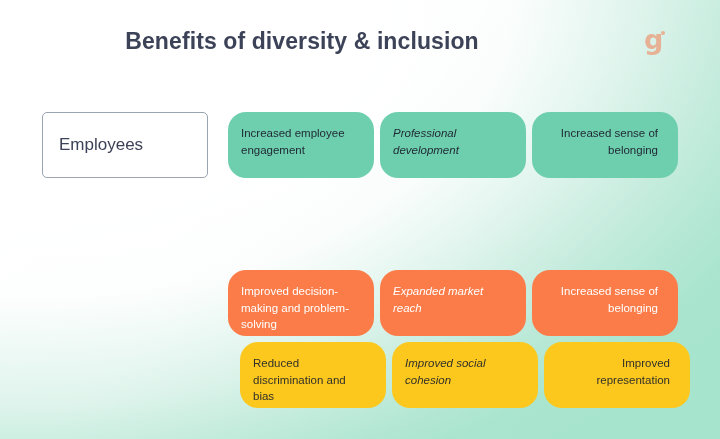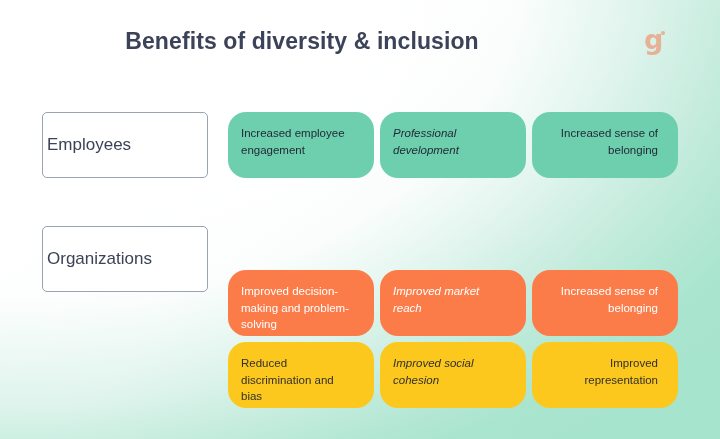--- a/index.html
+++ b/index.html
@@ -81,21 +81,21 @@
     left: 0;
     top: 0;
     width: 166px;
     height: 66px;
     box-sizing: border-box;
     background: #ffffff;
     border: 1px solid #9aa3b0;
     border-radius: 5px;
     display: flex;
     align-items: center;
-    padding-left: 4px;
+    padding-left: 16px;
     font-size: 17px;
     color: #3c4257;
   }
 
   .card {
     position: absolute;
     top: 0;
     width: 146px;
     height: 66px;
     box-sizing: border-box;
@@ -103,21 +103,21 @@
     padding: 13px 20px 0 13px;
     font-size: 11.5px;
     line-height: 1.45;
   }
   .card.c1 { left: 186px; }
   .card.c2 { left: 338px; font-style: italic; }
   .card.c3 { left: 490px; text-align: right; }
 
   .teal   { background: #6ecfae; color: #1f2733; }
   .orange { background: #fb7c49; color: #ffffff; margin-top: 44px; }
-  .yellow { background: #fcc81e; color: #32302a; }
+  .yellow { background: #fcc81e; color: #32302a; margin-left: 12px; }
 </style>
 </head>
 <body>
 
 <div id="slide">
 
   <div id="title">Benefits of diversity &amp; inclusion</div>
 
   <div id="logo">
     <span class="glyph">g</span>
@@ -125,23 +125,22 @@
   </div>
 
   <div class="row row-1">
     <div class="row-label">Employees</div>
     <div class="card teal c1">Increased employee engagement</div>
     <div class="card teal c2">Professional development</div>
     <div class="card teal c3">Increased sense of belonging</div>
   </div>
 
   <div class="row row-2">
-    <div class="row-label">Organizations</div>
     <div class="card orange c1">Improved decision-making and problem-solving</div>
-    <div class="card orange c2">Improved market reach</div>
+    <div class="card orange c2">Expanded market reach</div>
     <div class="card orange c3">Increased sense of belonging</div>
   </div>
 
   <div class="row row-3">
     <div class="card yellow c1">Reduced discrimination and bias</div>
     <div class="card yellow c2">Improved social cohesion</div>
     <div class="card yellow c3">Improved representation</div>
   </div>
 
 </div>

